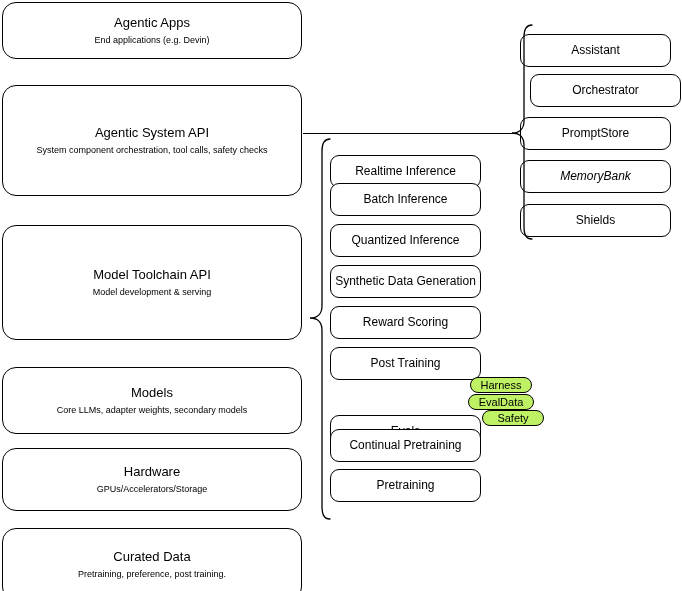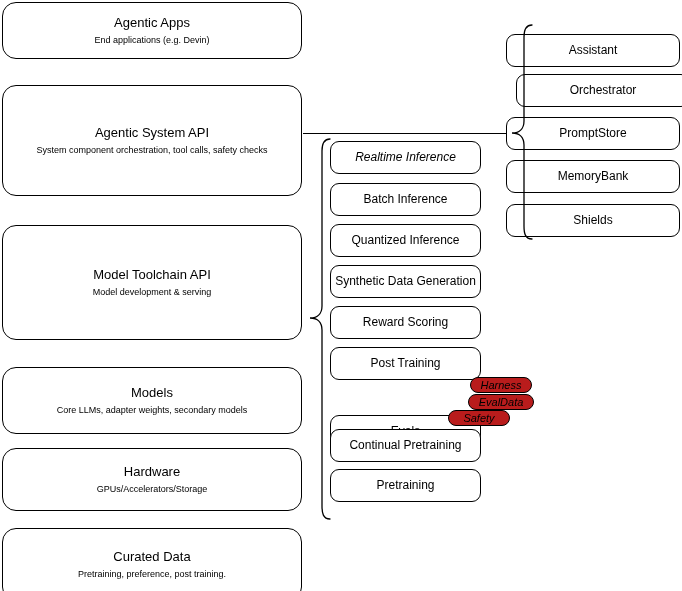--- a/index.html
+++ b/index.html
@@ -52,37 +52,36 @@
 
   
   .item-box {
     height: 33px;
     border-radius: 9px;
     font-size: 12px;
     line-height: 15px;
     justify-content: center;
   }
   .mid-box { left: 330px; width: 151px; }
-  .right-box { left: 506px; width: 174px; }
+  .right-box { left: 520px; width: 151px; }
 
   
   .pill {
     position: absolute;
     box-sizing: border-box;
     border: 1px solid #000000;
     border-radius: 999px;
-    background: #b91c1c;
+    background: #bef264;
     display: flex;
     align-items: center;
     justify-content: center;
     font-size: 11px;
     line-height: 13px;
     height: 16px;
     z-index: 6;
-    font-style: italic;
   }
 
   
   .hline {
     position: absolute;
     height: 0;
     border-top: 1px solid #000000;
     z-index: 2;
   }
 
@@ -135,21 +134,21 @@
       <path d="M22 1 C15 1 14 7 14 13 L14 168 C14 176 9 180 2 180 C9 180 14 184 14 192 L14 368 C14 375 15 381 22 381" stroke="#000000" stroke-width="1.3" fill="none" stroke-linecap="round"></path>
     </svg>
   </div>
 
   <div class="brace" style="left:510px; top:24px; width:24px; height:216px;">
     <svg width="24" height="216" viewBox="0 0 24 216" fill="none" xmlns="http://www.w3.org/2000/svg">
       <path d="M22 1 C15 1 14 7 14 13 L14 97 C14 105 9 109 2 109 C9 109 14 113 14 121 L14 202 C14 209 15 215 22 215" stroke="#000000" stroke-width="1.3" fill="none" stroke-linecap="round"></path>
     </svg>
   </div>
 
-  <div class="box item-box mid-box" style="top:141px;font-style:italic;">
+  <div class="box item-box mid-box" style="top:155px;">
     <span>Realtime Inference</span>
   </div>
   <div class="box item-box mid-box" style="top:183px;">
     <span>Batch Inference</span>
   </div>
   <div class="box item-box mid-box" style="top:224px;">
     <span>Quantized Inference</span>
   </div>
   <div class="box item-box mid-box" style="top:265px;">
     <span>Synthetic Data Generation</span>
@@ -169,33 +168,33 @@
   <div class="box item-box mid-box" style="top:469px;">
     <span>Pretraining</span>
   </div>
 
   <div class="pill" style="left:470px; top:377px; width:62px;">
     <span>Harness</span>
   </div>
   <div class="pill" style="left:468px; top:394px; width:66px;">
     <span>EvalData</span>
   </div>
-  <div class="pill" style="left:448px; top:410px; width:62px;">
+  <div class="pill" style="left:482px; top:410px; width:62px;">
     <span>Safety</span>
   </div>
 
   <div class="box item-box right-box" style="top:34px;">
     <span>Assistant</span>
   </div>
   <div class="box item-box right-box" style="top:74px;margin-left:10px;">
     <span>Orchestrator</span>
   </div>
   <div class="box item-box right-box" style="top:117px;">
     <span>PromptStore</span>
   </div>
-  <div class="box item-box right-box" style="top:160px;">
+  <div class="box item-box right-box" style="top:160px;font-style:italic;">
     <span>MemoryBank</span>
   </div>
   <div class="box item-box right-box" style="top:204px;">
     <span>Shields</span>
   </div>
 
 </div>
 
 </body></html>

